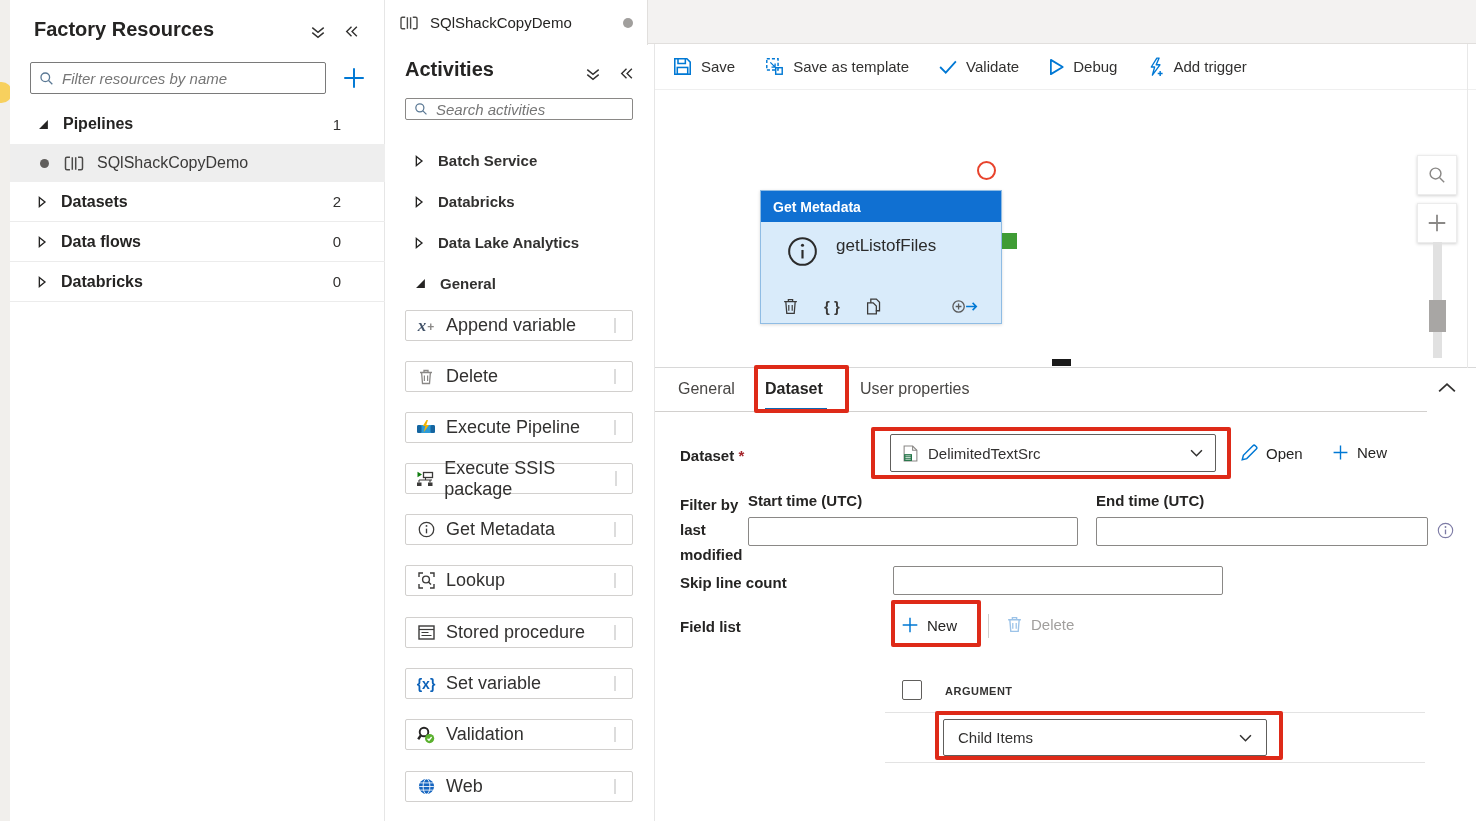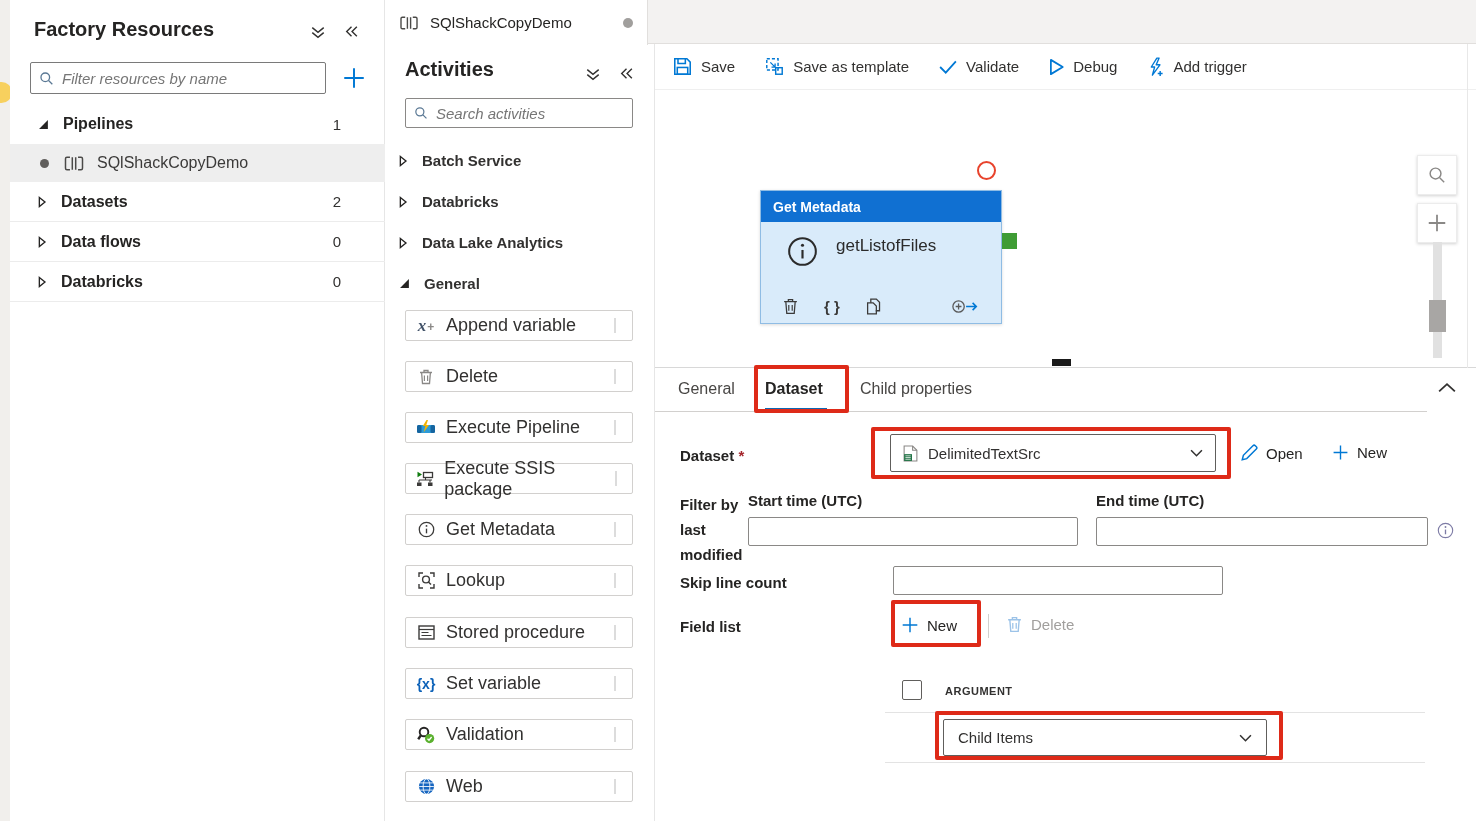--- a/index.html
+++ b/index.html
@@ -42,23 +42,23 @@
   
   .tab-strip { position:absolute; left:385px; top:0; width:1091px; height:44px; background:#f3f2f1; border-bottom:1px solid #e1dfdd; }
   .active-tab { position:absolute; left:385px; top:0; width:263px; height:45px; background:#fff; border-right:1px solid #e1dfdd; display:flex; align-items:center; padding:0 14px; z-index:2; }
   .active-tab .tab-title { margin-left:11px; font-size:15px; color:#252423; }
   .dirty-dot { margin-left:auto; width:10px; height:10px; border-radius:50%; background:#a19f9d; }
 
   
   .activities-panel { position:absolute; left:385px; top:44px; width:270px; height:777px; background:#fff; border-right:1px solid #e6e6e6; }
   .activities-panel .panel-header { left:20px; top:14px; }
   .activities-panel .hdr-icons { left:200px; top:22px; }
-  .activities-panel .search-box { position:absolute; left:20px; top:54px; width:228px; height:30px; border-color:#8a8886; }
+  .activities-panel .search-box { position:absolute; left:20px; top:54px; width:228px; height:22px; border-color:#8a8886; }
   .act-groups { position:absolute; left:0; top:96px; width:270px; }
-  .act-group { display:flex; align-items:center; height:41px; padding-left:14px; font-size:15px; }
+  .act-group { display:flex; align-items:center; height:41px; padding-left:30px; font-size:15px; }
   .act-group .lbl { margin-left:14px; font-weight:700; color:#323130; }
   .act-card { position:absolute; left:20px; width:228px; height:31px; border:1px solid #d2d0ce; border-radius:2px; background:#fff; display:flex; align-items:center; padding:0 8px; }
   .act-card .ic { width:24px; display:flex; justify-content:center; }
   .act-card .lbl { margin-left:8px; font-size:18px; color:#323130; }
   .grips { margin-left:auto; width:10px; height:15px; border-left:1px solid #dcdcdc; box-shadow:inset 4px 0 0 -3px #dcdcdc, inset 9px 0 0 -8px #dcdcdc; }
   .glyph-braces { font-size:15px; color:#3b3a39; font-weight:700; }
   .glyph-setvar { font-size:14px; color:#0b61b8; font-weight:700; }
   .append-x { font-family:"Liberation Serif",serif; font-style:italic; font-size:17px; font-weight:700; color:#44546a; }
   .append-plus { font-size:12px; font-weight:700; color:#8a8886; margin-left:1px; position:relative; top:4px; }
 
@@ -480,21 +480,21 @@
   <div class="zoom-thumb"></div>
   <div class="hscroll-thumb"></div>
 </div>
 
 <div class="right-edge"></div>
 
 <div class="props">
   <div class="props-tabs">
     <span class="ptab" style="left:23px">General</span>
     <span class="ptab sel" style="left:110px">Dataset</span>
-    <span class="ptab" style="left:205px">Child properties</span>
+    <span class="ptab" style="left:205px">User properties</span>
     <span class="ptab-underline"></span>
   </div>
   <span class="collapse-chevron">
     <svg width="18" height="11" viewBox="0 0 16 9">
         <path d="M1 8l7-6.5L15 8" fill="none" stroke="#323130" stroke-width="1.6"></path>
       </svg>
   </span>
 
   <span class="flabel" style="left:25px; top:79px">
     <span>Dataset</span> <span class="req">*</span>

